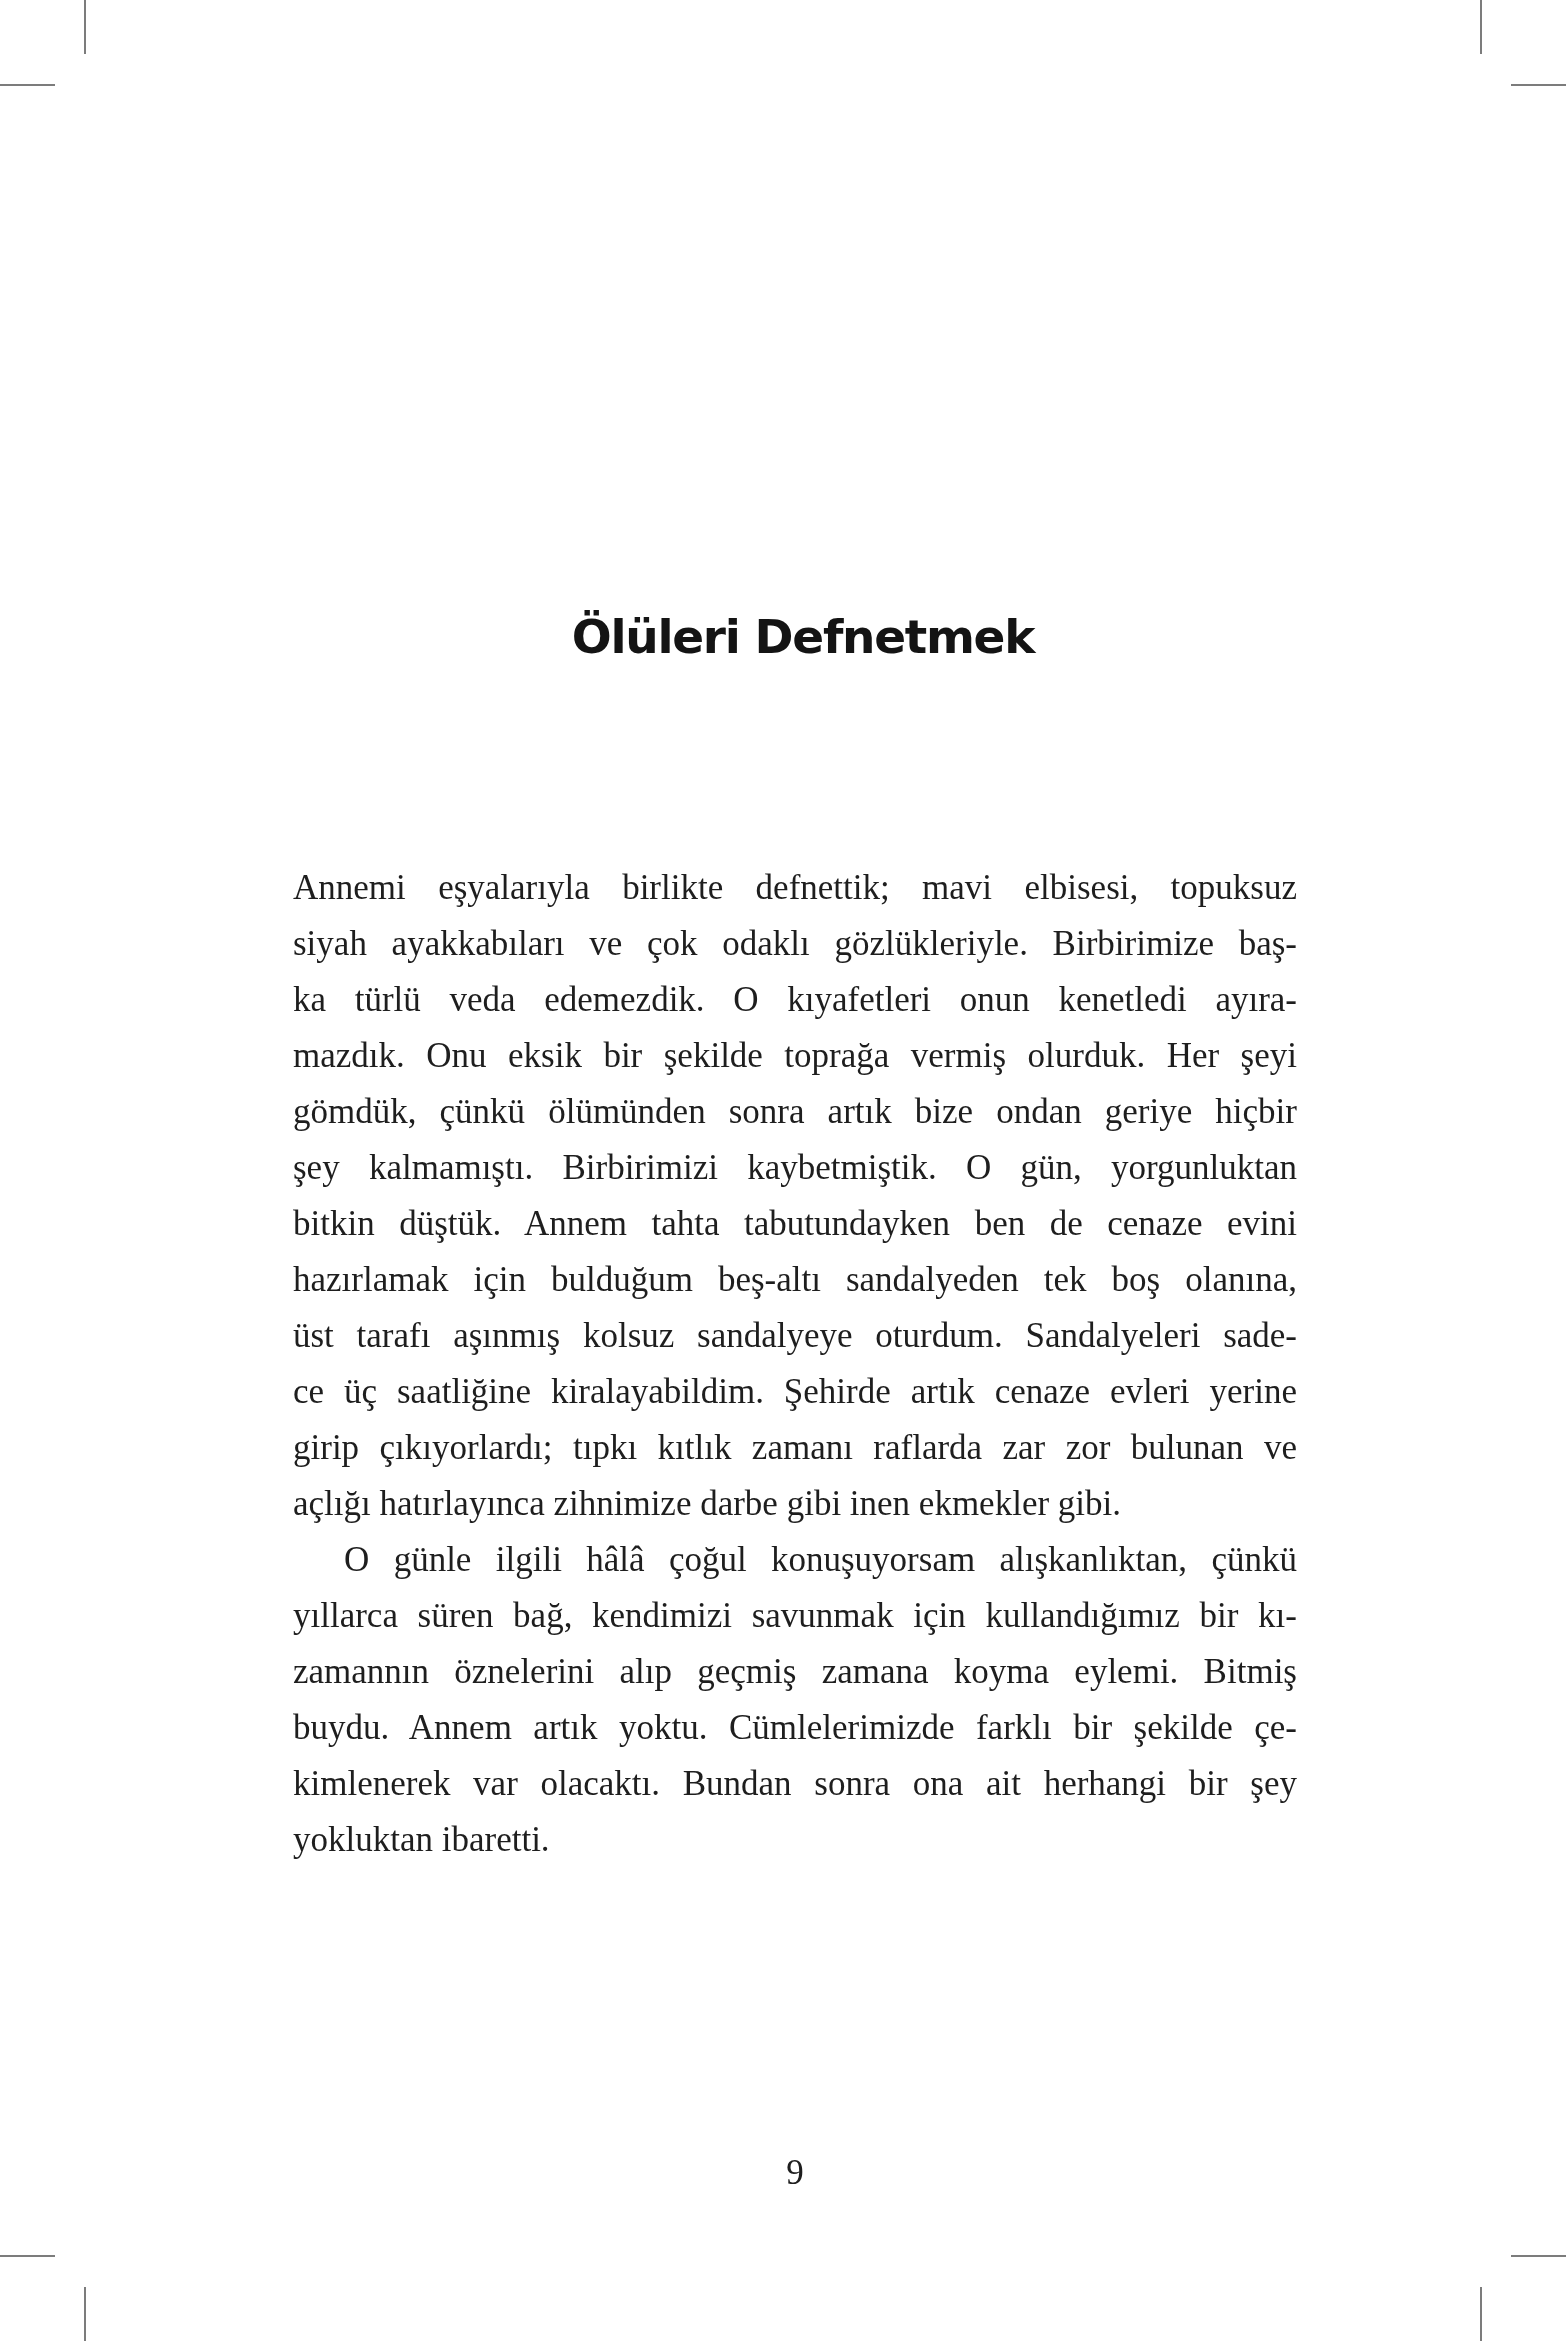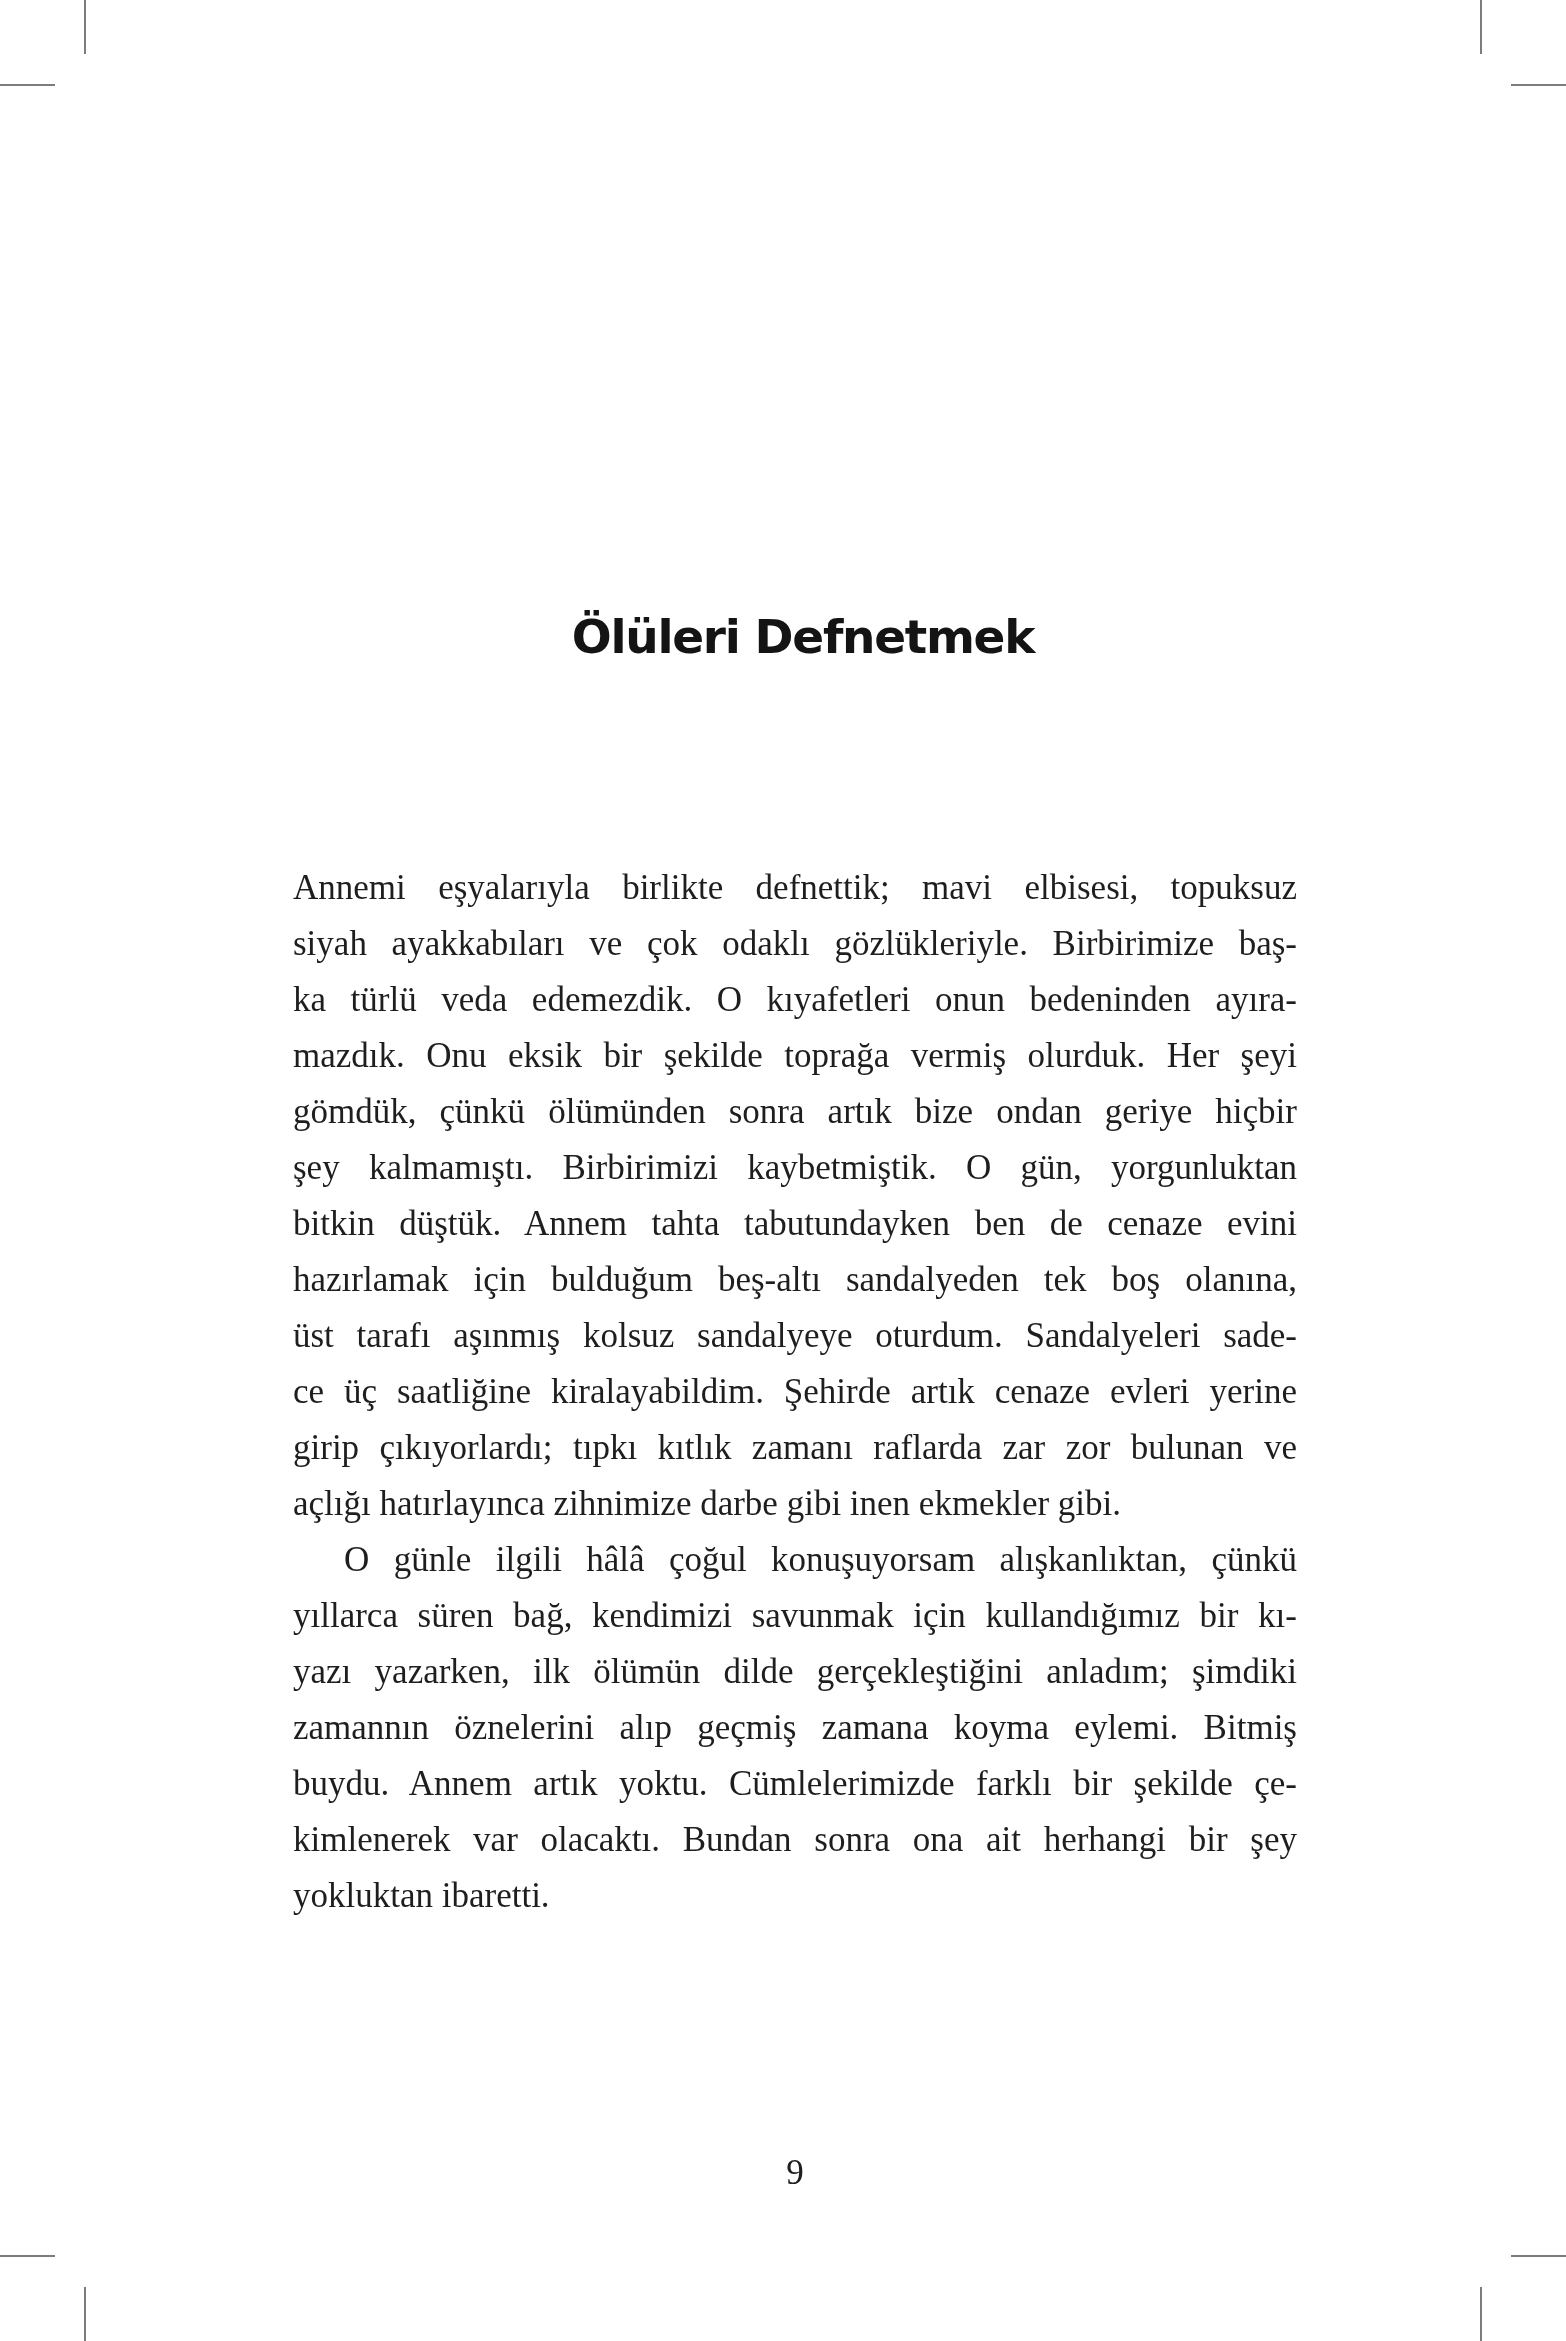--- a/index.html
+++ b/index.html
@@ -83,35 +83,34 @@
 <div class="trim-mark tm-bl-v" style="background: rgb(124, 124, 124);"></div>
 <div class="trim-mark tm-br-h" style="background: rgb(124, 124, 124);"></div>
 <div class="trim-mark tm-br-v" style="background: rgb(124, 124, 124);"></div>
 
 <h1 class="chapter-title" style="color: rgb(20, 20, 20);">Ölüleri Defnetmek</h1>
 
 <main class="page-body" style="color: rgb(30, 30, 30);">
     <div class="paragraph">
       <div class="line">Annemi eşyalarıyla birlikte defnettik; mavi elbisesi, topuksuz</div>
       <div class="line">siyah ayakkabıları ve çok odaklı gözlükleriyle. Birbirimize baş-</div>
-      <div class="line">ka türlü veda edemezdik. O kıyafetleri onun bedeninden ayıra-</div>
+      <div class="line">ka türlü veda edemezdik. O kıyafetleri onun kenetledi ayıra-</div>
       <div class="line">mazdık. Onu eksik bir şekilde toprağa vermiş olurduk. Her şeyi</div>
       <div class="line">gömdük, çünkü ölümünden sonra artık bize ondan geriye hiçbir</div>
       <div class="line">şey kalmamıştı. Birbirimizi kaybetmiştik. O gün, yorgunluktan</div>
       <div class="line">bitkin düştük. Annem tahta tabutundayken ben de cenaze evini</div>
       <div class="line">hazırlamak için bulduğum beş-altı sandalyeden tek boş olanına,</div>
       <div class="line">üst tarafı aşınmış kolsuz sandalyeye oturdum. Sandalyeleri sade-</div>
       <div class="line">ce üç saatliğine kiralayabildim. Şehirde artık cenaze evleri yerine</div>
       <div class="line">girip çıkıyorlardı; tıpkı kıtlık zamanı raflarda zar zor bulunan ve</div>
       <div class="line last">açlığı hatırlayınca zihnimize darbe gibi inen ekmekler gibi.</div>
     </div>
     <div class="paragraph">
       <div class="line indent">O günle ilgili hâlâ çoğul konuşuyorsam alışkanlıktan, çünkü</div>
       <div class="line">yıllarca süren bağ, kendimizi savunmak için kullandığımız bir kı-</div>
-      <div class="line">yazı yazarken, ilk ölümün dilde gerçekleştiğini anladım; şimdiki</div>
       <div class="line">zamannın öznelerini alıp geçmiş zamana koyma eylemi. Bitmiş</div>
       <div class="line">buydu. Annem artık yoktu. Cümlelerimizde farklı bir şekilde çe-</div>
       <div class="line">kimlenerek var olacaktı. Bundan sonra ona ait herhangi bir şey</div>
       <div class="line last">yokluktan ibaretti.</div>
     </div>
   </main>
 
 <footer class="page-number" style="color: rgb(30, 30, 30);">9</footer>
 
 

